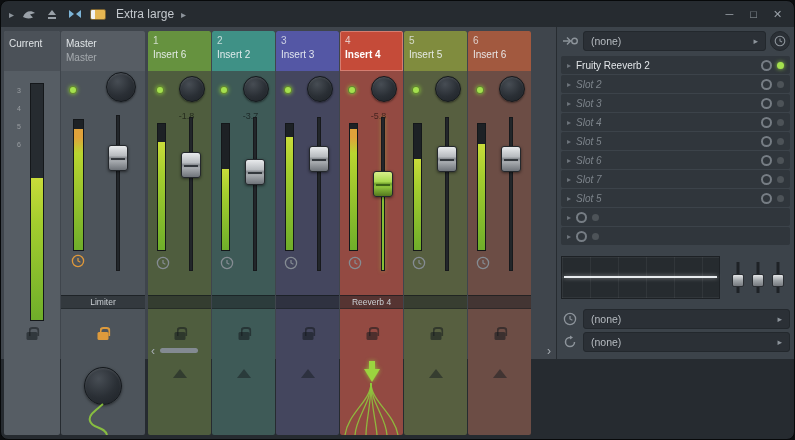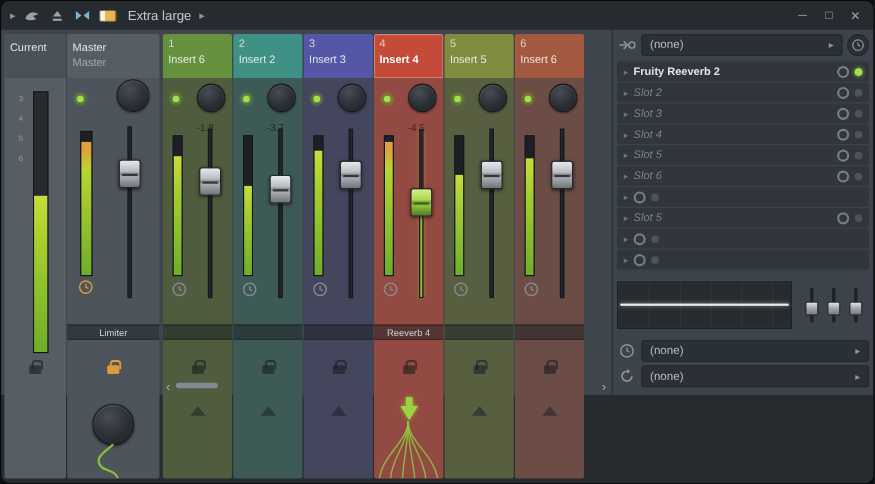--- a/index.html
+++ b/index.html
@@ -112,21 +112,21 @@
   .rk-dropdown { flex:1; height:20px; background:#2b3036; border:1px solid #23282d; border-radius:3px;
                  display:flex; align-items:center; padding:0 7px; font-size:10.5px; color:#b6bbc0; }
   .rk-arr { margin-left:auto; font-size:9px; color:#8d949b; }
   .rk-clockbtn { width:20px; height:20px; border-radius:50%; background:#2b3036; border:1px solid #23282d;
                  display:flex; align-items:center; justify-content:center; color:#8d949b; }
   .slots { margin:2px 0 10px; }
   .slot-row { display:flex; align-items:center; height:18px; margin-bottom:1px; background:#30363c;
               border-radius:2px; padding:0 6px; gap:5px; }
   .slot-arrow { font-size:8px; color:#6d747b; }
   .slot-label { flex:1; font-size:10px; color:#7c838a; font-style:italic; white-space:nowrap; overflow:hidden; }
-  .slot-row.active .slot-label { color:#e2e6e9; font-style:normal;font-weight:bold; }
+  .slot-row.active .slot-label { color:#e2e6e9; font-style:normal; }
   .slot-knob { width:11px; height:11px; border-radius:50%; border:2px solid #767d84; background:#30363c; }
   .slot-led { width:7px; height:7px; border-radius:50%; background:#4d5358; }
   .slot-row.active .slot-led { background:#a4e04e; box-shadow:0 0 4px rgba(160,224,70,.9); }
 
   .eq-area { display:flex; gap:6px; height:84px; margin-bottom:10px; }
   .eq-graph { flex:1; background:#262b2f; border:1px solid #1d2125; position:relative;
     background-image:linear-gradient(to right, rgba(255,255,255,.05) 1px, transparent 1px),
                      linear-gradient(to bottom, rgba(255,255,255,.05) 1px, transparent 1px);
     background-size:28px 20px; }
   .eq-line { position:absolute; left:2px; right:2px; top:46%; height:2px; background:#e8ecef;
@@ -296,21 +296,21 @@
         <span class="uparrow"></span>
       </div>
 
       <div class="strip insert selected" style="background: rgb(147, 74, 66);">
         <div class="strip-header" style="background: rgb(197, 75, 57);">
           <div class="strip-num">4</div>
           <div class="strip-name">Insert 4</div>
         </div>
         <span class="led"></span>
         <div class="knob"></div>
-        <div class="db-label">-4.5</div>
+        <div class="db-label">-5.8</div>
         <div class="meter">
             <div class="meter-fill clip" style="height: 96%;"></div>
           </div>
         <div class="fader">
           <div class="fader-track"></div>
           <div class="fader-handle" style="top: 54px;"></div>
         </div>
         <span class="clock">
           <svg viewBox="0 0 14 14" width="14" height="14">
               <circle cx="7" cy="7" r="5.6" fill="none" stroke="currentColor" stroke-width="1.3"></circle>
@@ -449,20 +449,21 @@
           <span class="slot-led"></span>
         </div>
         <div class="slot-row">
           <span class="slot-arrow">▸</span>
           <span class="slot-label">Slot 6</span>
           <span class="slot-knob"></span>
           <span class="slot-led"></span>
         </div>
         <div class="slot-row">
           <span class="slot-arrow">▸</span>
+          <span class="slot-label">Slot 7</span>
           <span class="slot-knob"></span>
           <span class="slot-led"></span>
         </div>
         <div class="slot-row">
           <span class="slot-arrow">▸</span>
           <span class="slot-label">Slot 5</span>
           <span class="slot-knob"></span>
           <span class="slot-led"></span>
         </div>
         <div class="slot-row">

